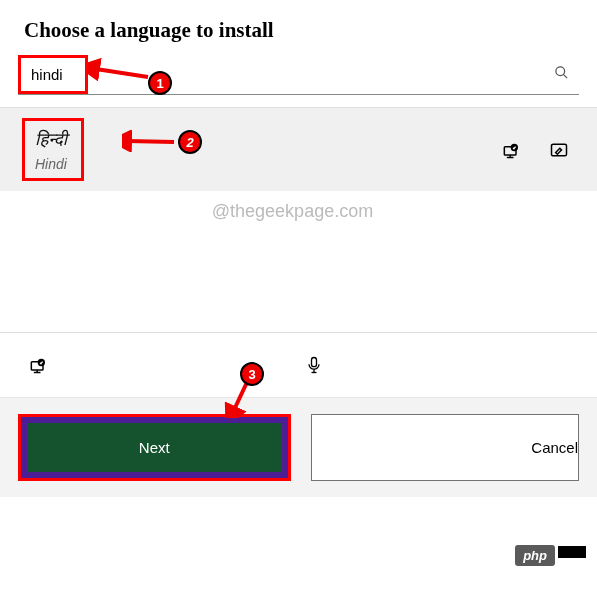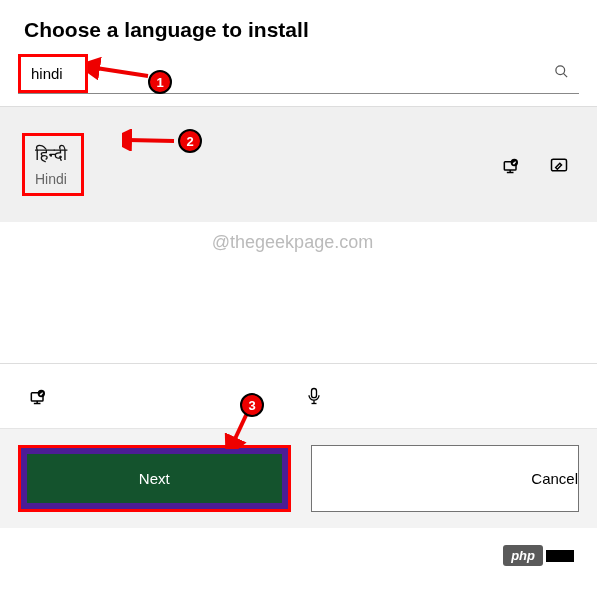--- a/index.html
+++ b/index.html
@@ -4,21 +4,21 @@
   <style>
     * { box-sizing: border-box; margin: 0; padding: 0; }
     body {
       font-family: "Segoe UI", Tahoma, sans-serif;
       width: 597px;
       height: 610px;
       background: #fff;
       position: relative;
       overflow: hidden;
     }
-    .header { padding: 18px 24px 12px 24px; }
+    .header { padding: 18px 24px 12px 24px; font-family: Liberation Serif, serif; }
     .title { font-size: 21px; font-weight: 600; color: #000; }
     .search-wrap { padding: 0 18px 12px 18px; position: relative; }
     .search-box-frame {
       border: 3px solid #f00;
       display: inline-block;
       padding: 0;
     }
     .search-input {
       border: none;
       outline: none;
@@ -31,24 +31,25 @@
       display: flex;
       align-items: center;
       border-bottom: 1px solid #888;
       padding-right: 10px;
     }
     .search-spacer { flex: 1; }
     .search-icon { color: #555; }
     .divider { border-top: 1px solid #ddd; }
     .result-row {
       background: #f0f0f0;
-      padding: 26px 22px;
+      padding: 10px 22px;
       display: flex;
       align-items: center;
       position: relative;
+      font-style: italic;
     }
     .lang-frame {
       border: 3px solid #f00;
       padding: 6px 14px 6px 10px;
     }
     .lang-native { font-size: 17px; color: #111; margin-bottom: 6px; }
     .lang-english { font-size: 14px; color: #666; }
     .cap-icons {
       position: absolute;
       right: 28px;
@@ -117,24 +118,24 @@
       color: #fff;
       font-size: 13px;
       font-weight: 700;
       display: flex;
       align-items: center;
       justify-content: center;
       pointer-events: none;
     }
     .php-badge {
       position: absolute;
-      right: 22px;
+      right: 10px;
       bottom: 44px;
       display: flex;
-      align-items: center;
+      align-items: flex-start;
     }
     .php-tag {
       background: #5a5a5a;
       color: #fff;
       font-style: italic;
       font-weight: bold;
       font-size: 13px;
       padding: 3px 8px;
       border-radius: 3px;
     }

